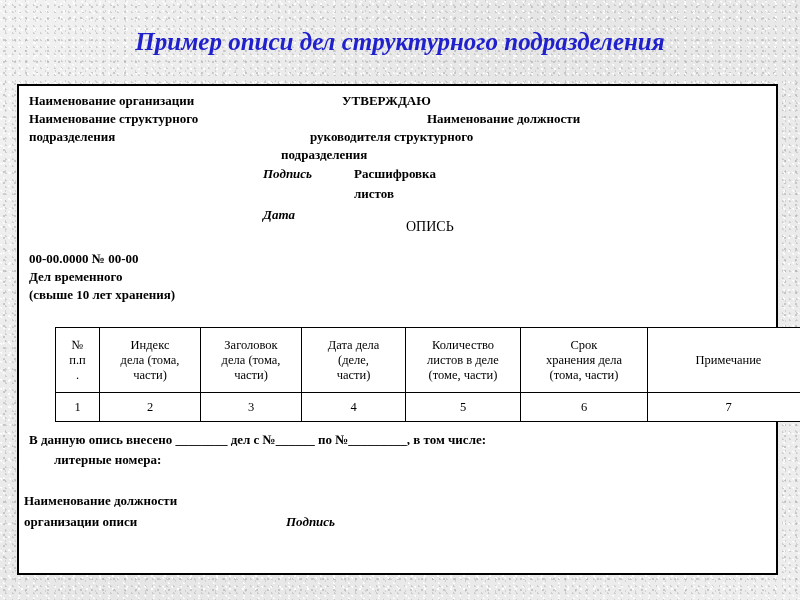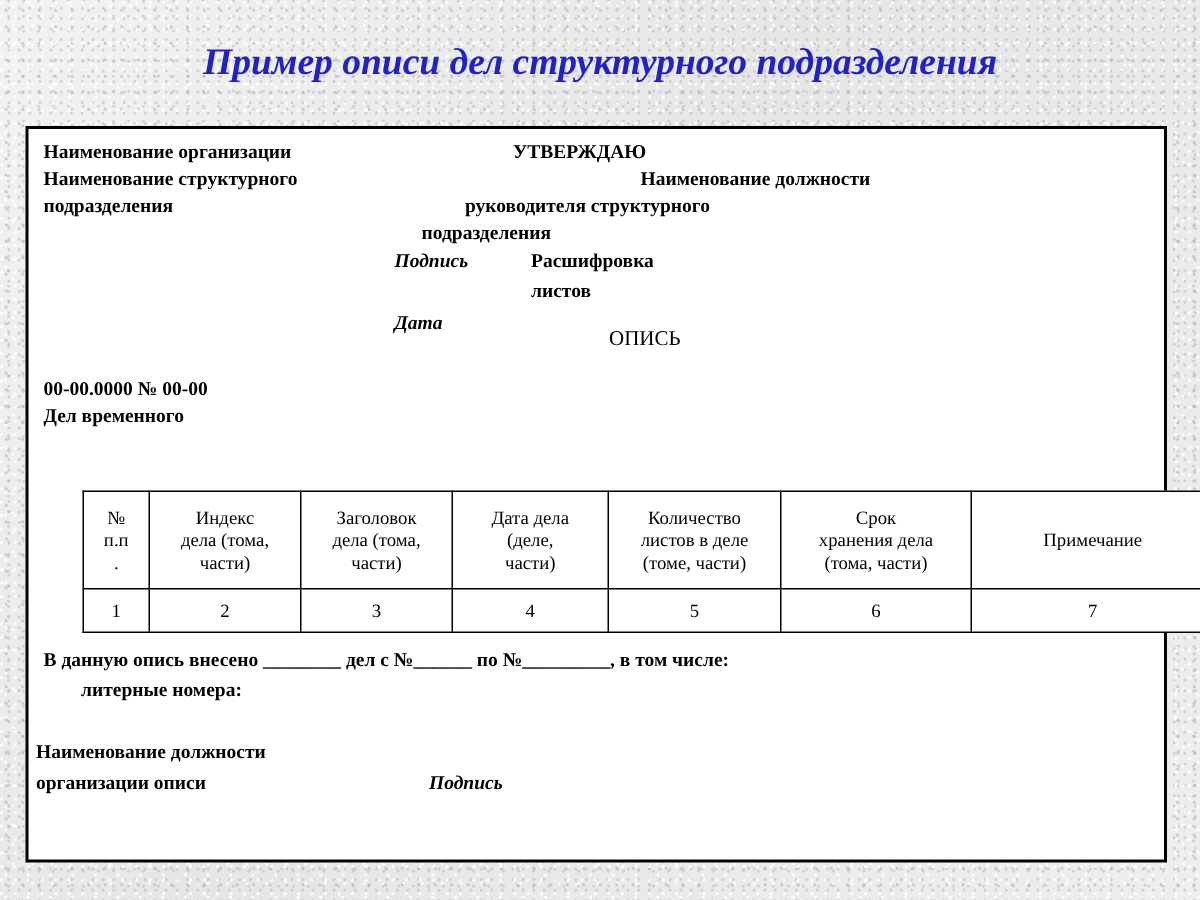--- a/index.html
+++ b/index.html
@@ -140,20 +140,21 @@
     <div class="tline b" style="left:335px; top:99px;">листов</div>
 
     <div class="tline it" style="left:244px; top:120px;">Дата</div>
 
     <div class="tline rg" style="left:349px; top:132px; font-size:14px;margin-left:38px;">ОПИСЬ</div>
 
     <div class="tline b" style="left:10px; top:164px;">00-00.0000  № 00-00</div>
 
     <div class="tline b" style="left:10px; top:182px;">Дел временного</div>
 
+    <div class="tline b" style="left:10px; top:200px;">(свыше 10 лет хранения)</div>
 
     <table class="descr-table">
       <thead>
         <tr>
           <th class="col1 hdr-cell">
             <span>№</span>
             <span>п.п</span>
             <span>.</span>
           </th>
           <th class="col2 hdr-cell">

